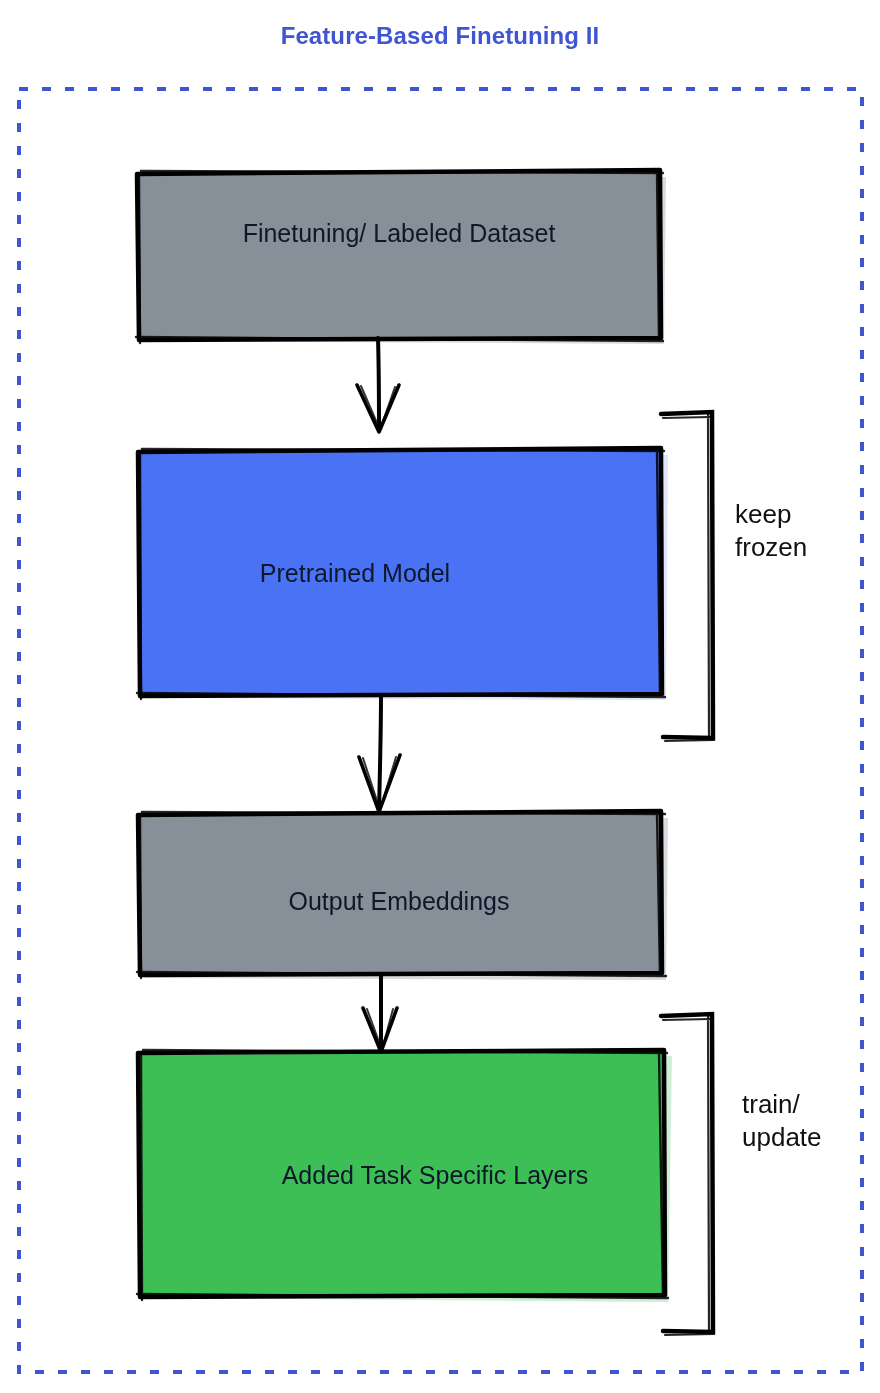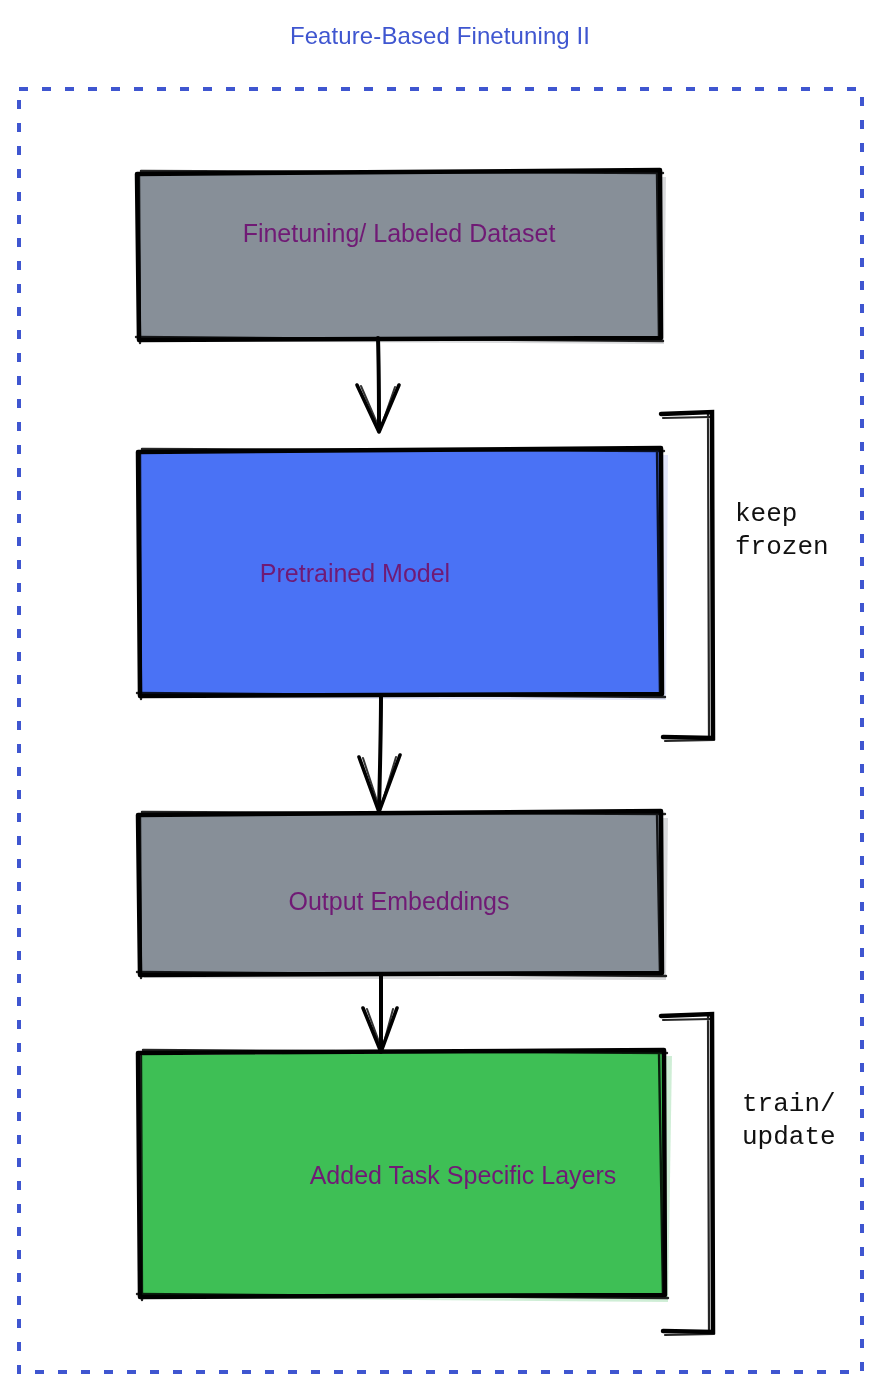--- a/index.html
+++ b/index.html
@@ -21,41 +21,41 @@
     height: 1393px;
   }
   .diagram-title {
     position: absolute;
     left: 0;
     top: 22px;
     width: 880px;
     text-align: center;
     font-family: "Liberation Sans", sans-serif;
     font-size: 24px;
-    font-weight: 400;
+    font-weight: 700;
     color: #3f56d0;
     letter-spacing: 0.1px;
     white-space: nowrap;
   }
   .node {
     position: absolute;
     box-sizing: border-box;
     display: flex;
     justify-content: center;
   }
   .node-label {
     font-family: "Liberation Sans", sans-serif;
     font-size: 25px;
-    color: #701a75;
+    color: #0f172a;
     white-space: nowrap;
     line-height: 1.1;
   }
   .side-label {
     position: absolute;
-    font-family: Liberation Mono, monospace;
+    font-family: Liberation Sans, sans-serif;
     font-size: 26px;
     color: #111111;
     line-height: 1.25;
     white-space: pre-line;
   }
   svg { display: block; }
 </style>
 </head>
 <body>
 
@@ -129,21 +129,21 @@
   </div>
 
   <div class="node" style="left:138px; top:560px; width:434px;">
     <span class="node-label">Pretrained Model</span>
   </div>
 
   <div class="node" style="left:138px; top:880px; width:522px;margin-top:8px;">
     <span class="node-label">Output Embeddings</span>
   </div>
 
-  <div class="node" style="left:138px; top:1162px; width:594px;margin-left:28px;">
+  <div class="node" style="left:138px; top:1162px; width:594px;">
     <span class="node-label">Added Task Specific Layers</span>
   </div>
 
   <div class="side-label" style="left:735px; top:498px;">keep
 frozen</div>
 
   <div class="side-label" style="left:735px; top:1088px;margin-left:7px;">train/
 update</div>
 
 </div>

